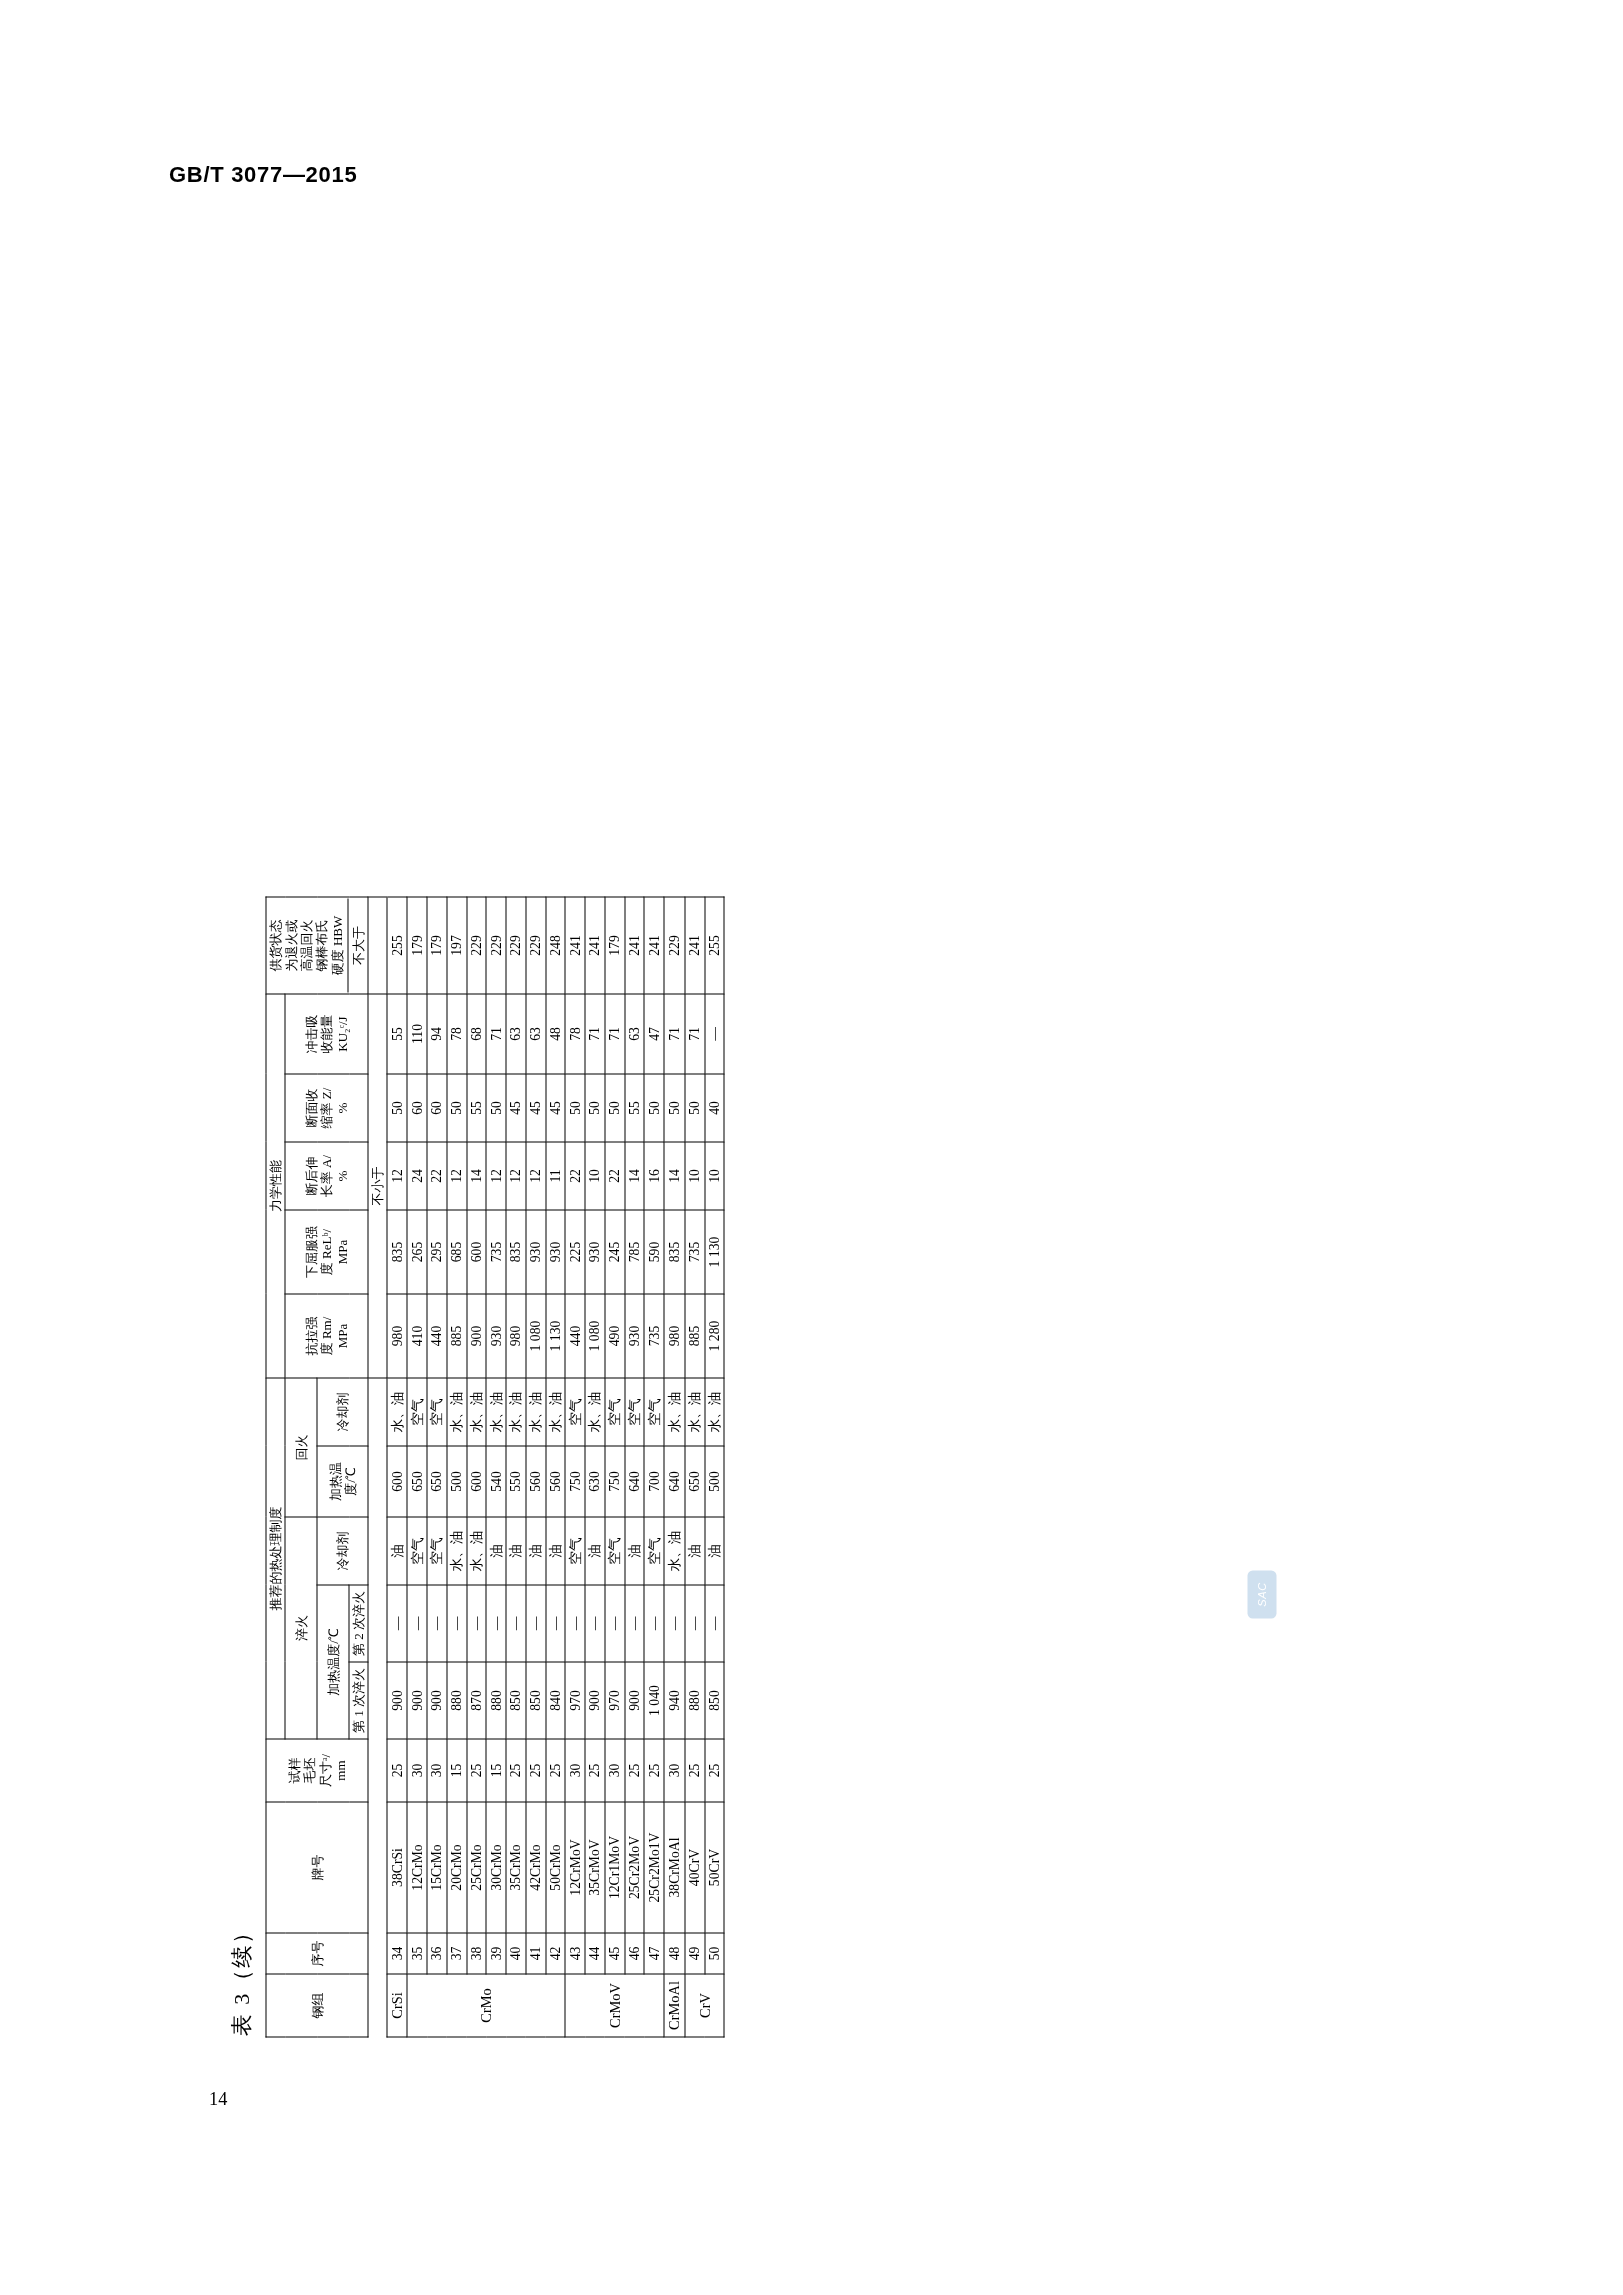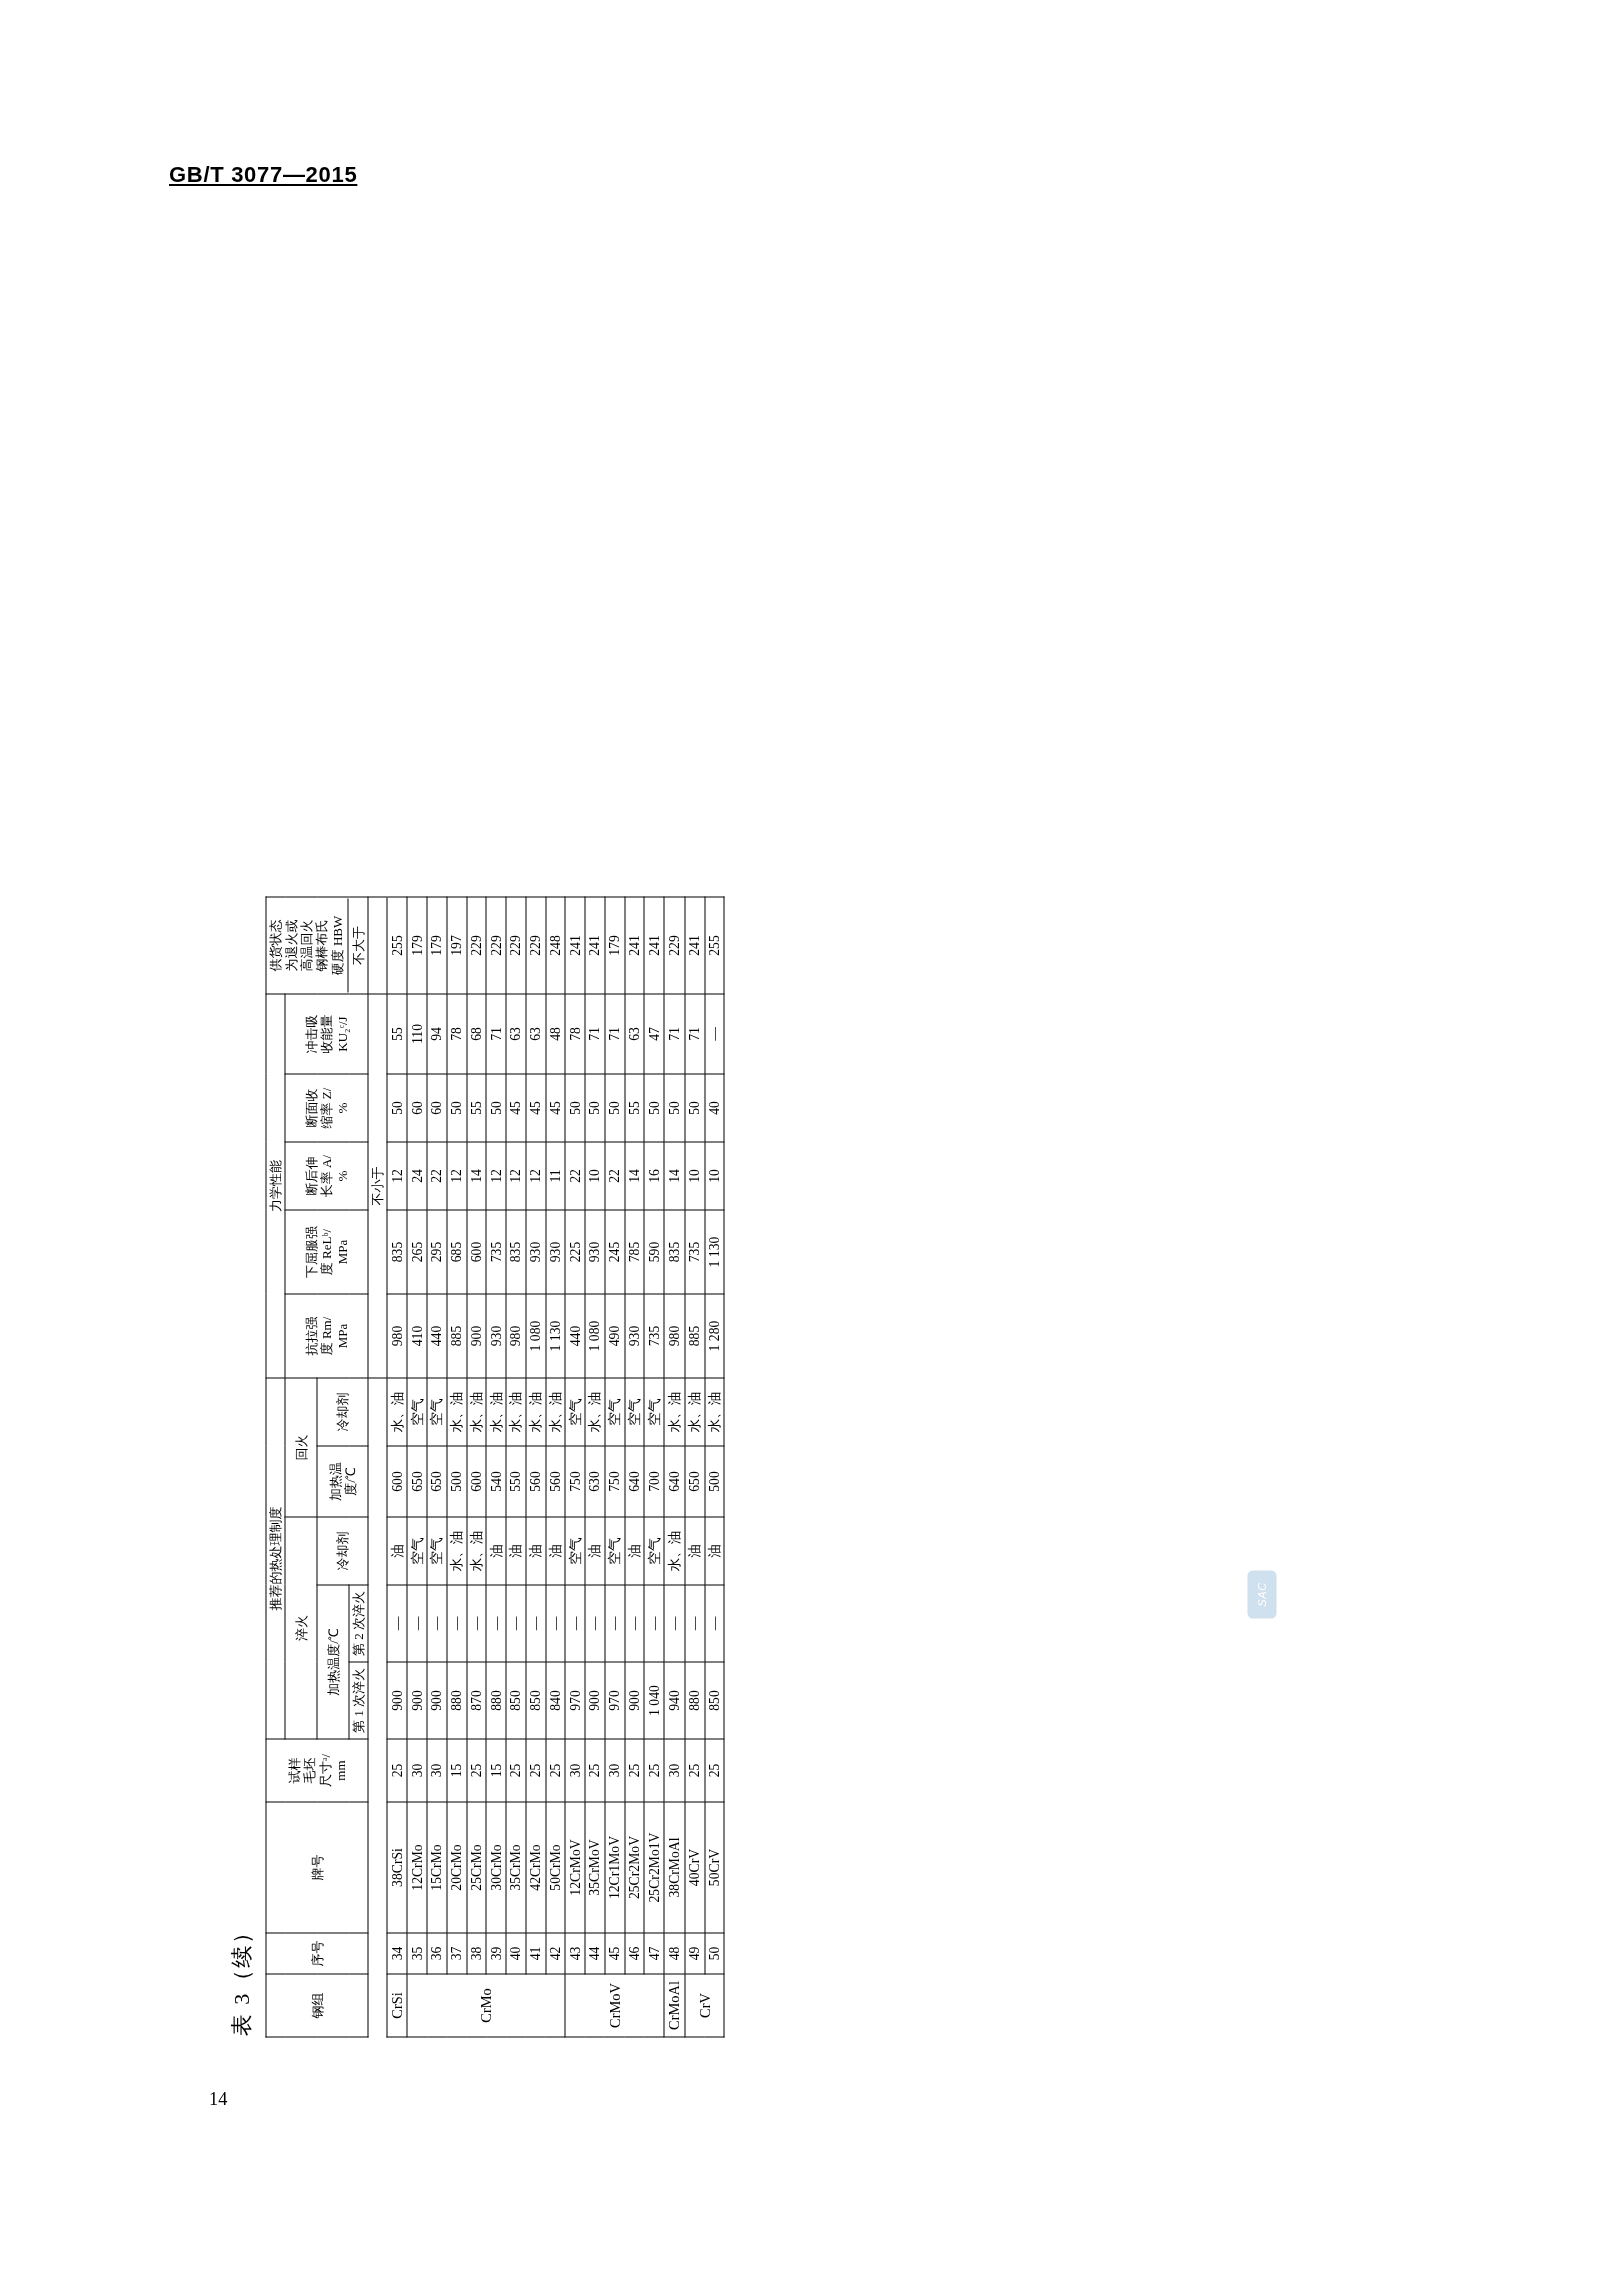--- a/index.html
+++ b/index.html
@@ -18,21 +18,20 @@
 
   
   .std-header {
     position: absolute;
     left: 169px;
     top: 162px;
     font-family: "Liberation Sans", sans-serif;
     font-weight: bold;
     font-size: 22px;
     letter-spacing: 0.7px;
-    text-decoration: underline;
   }
   .page-number {
     position: absolute;
     left: 209px;
     top: 2089px;
     font-family: "Liberation Serif", serif;
     font-size: 18.3px;
   }
 
   

